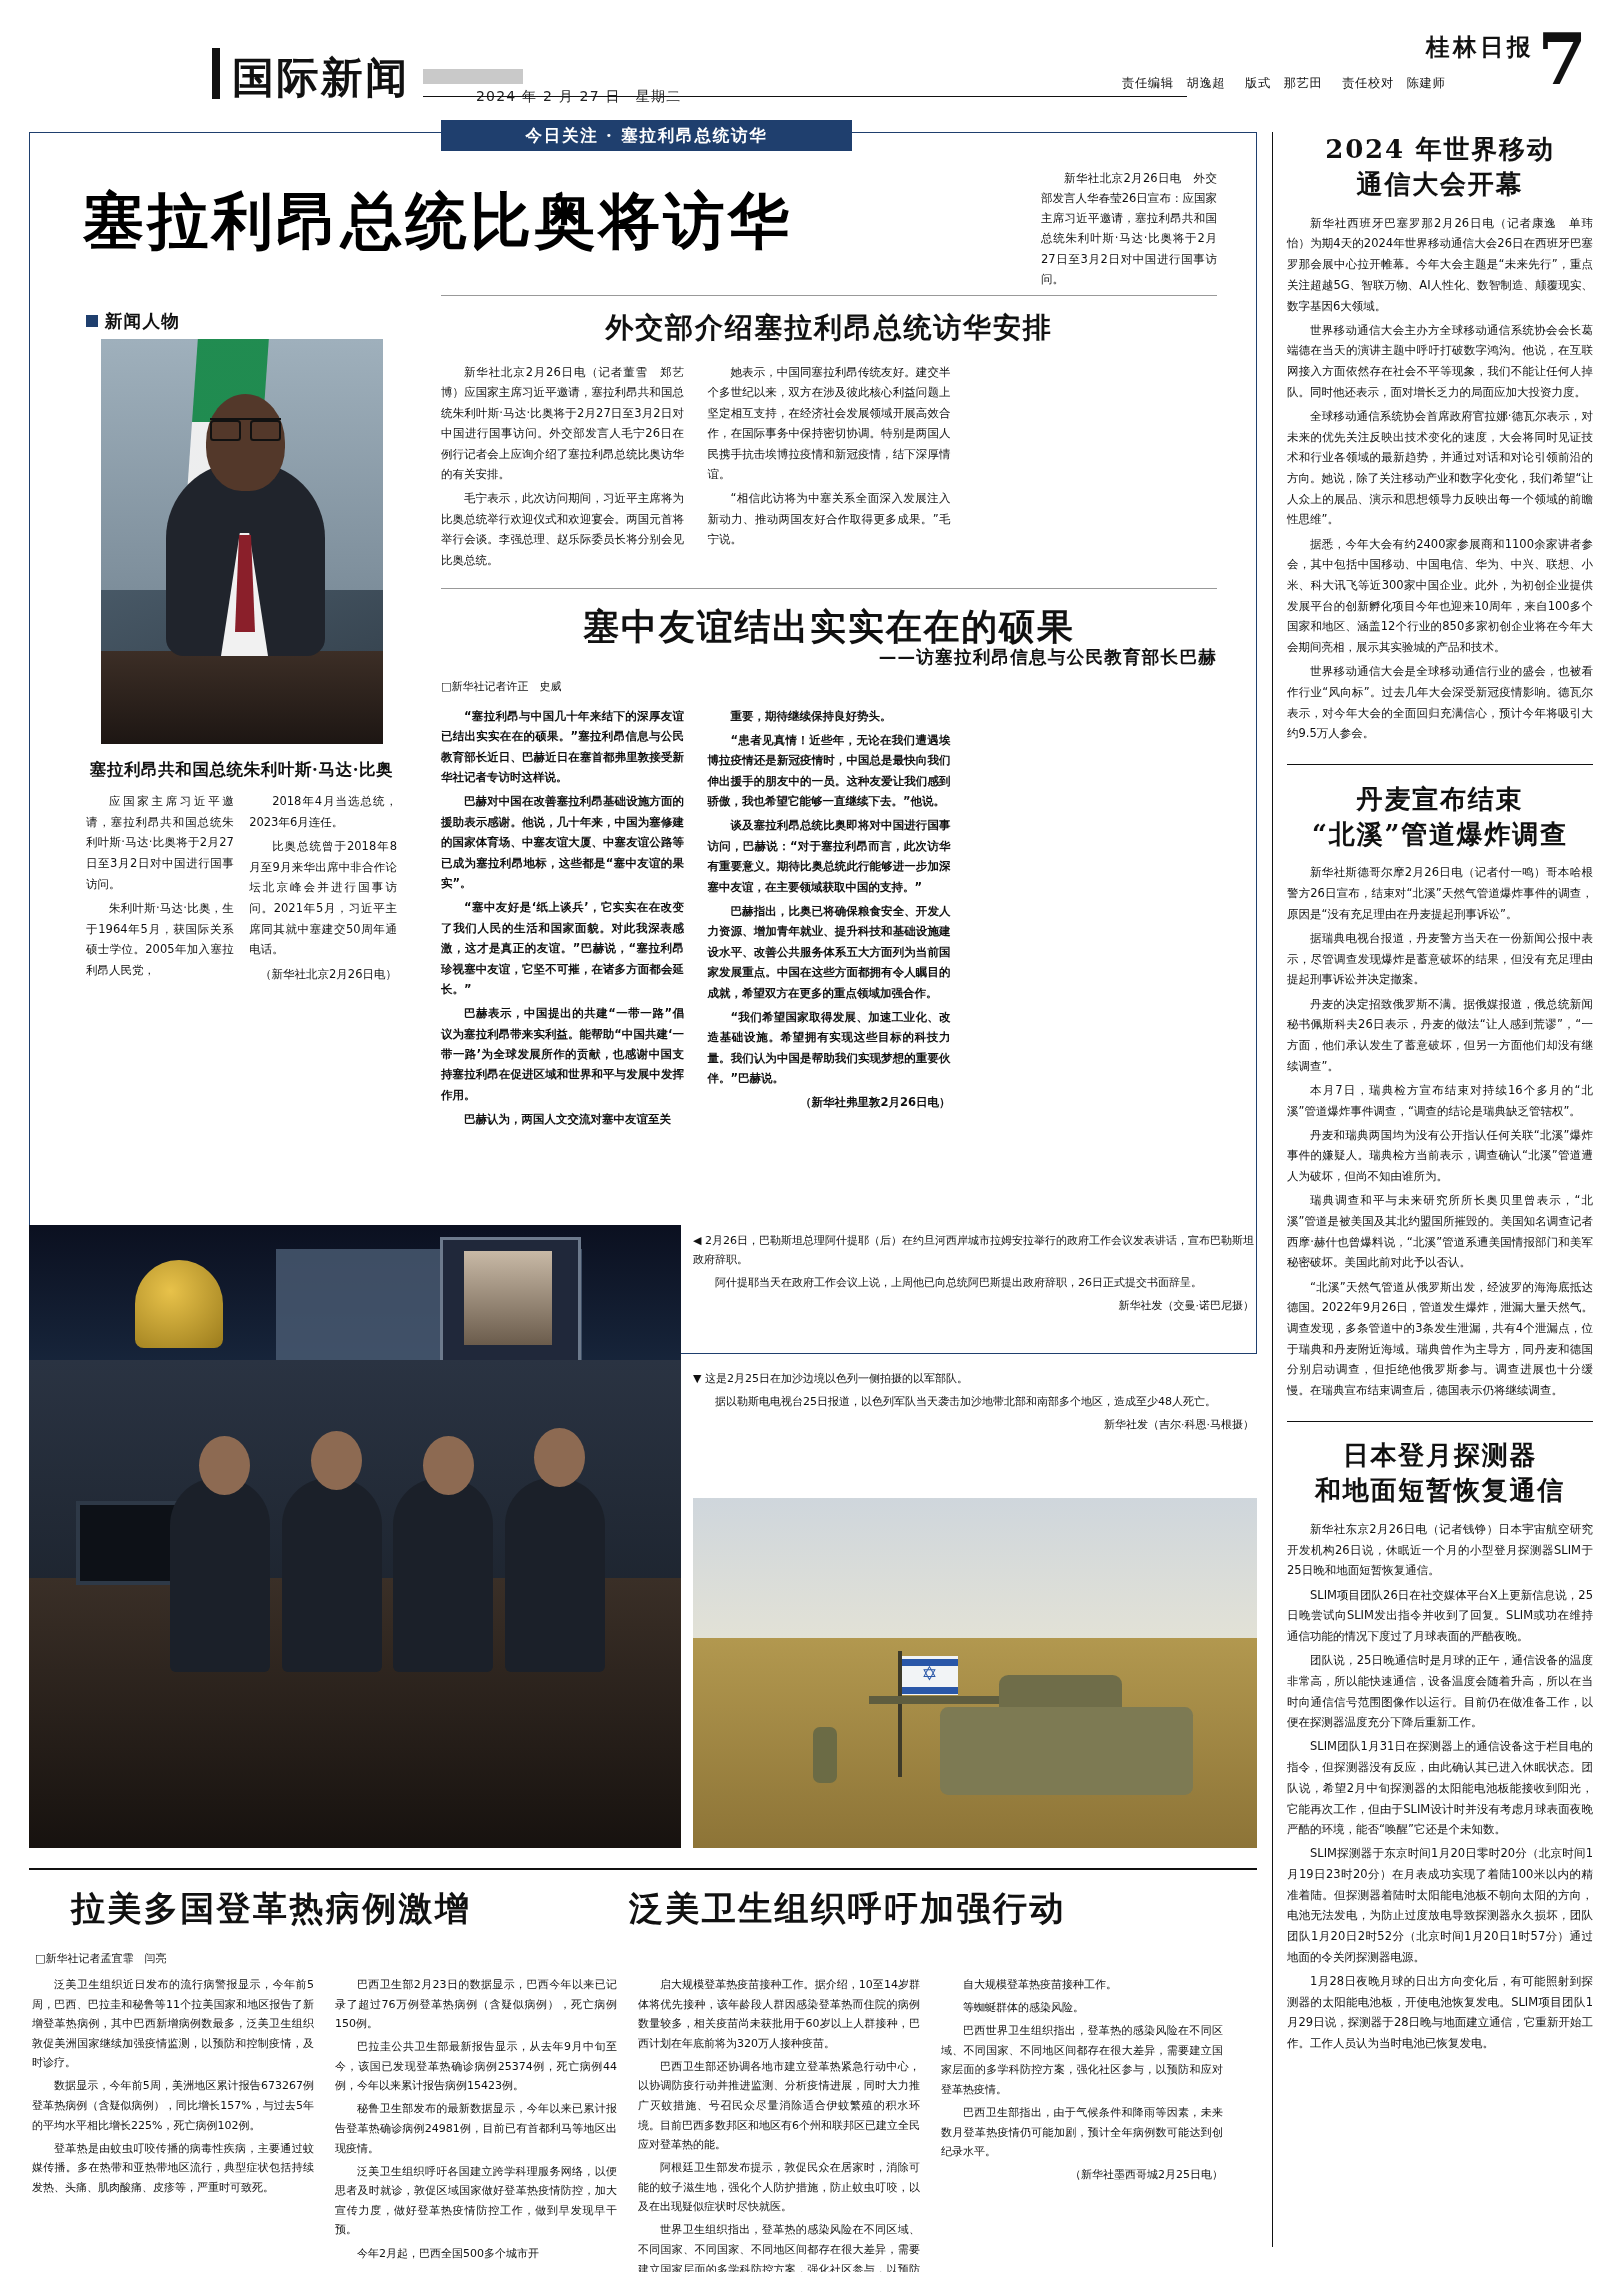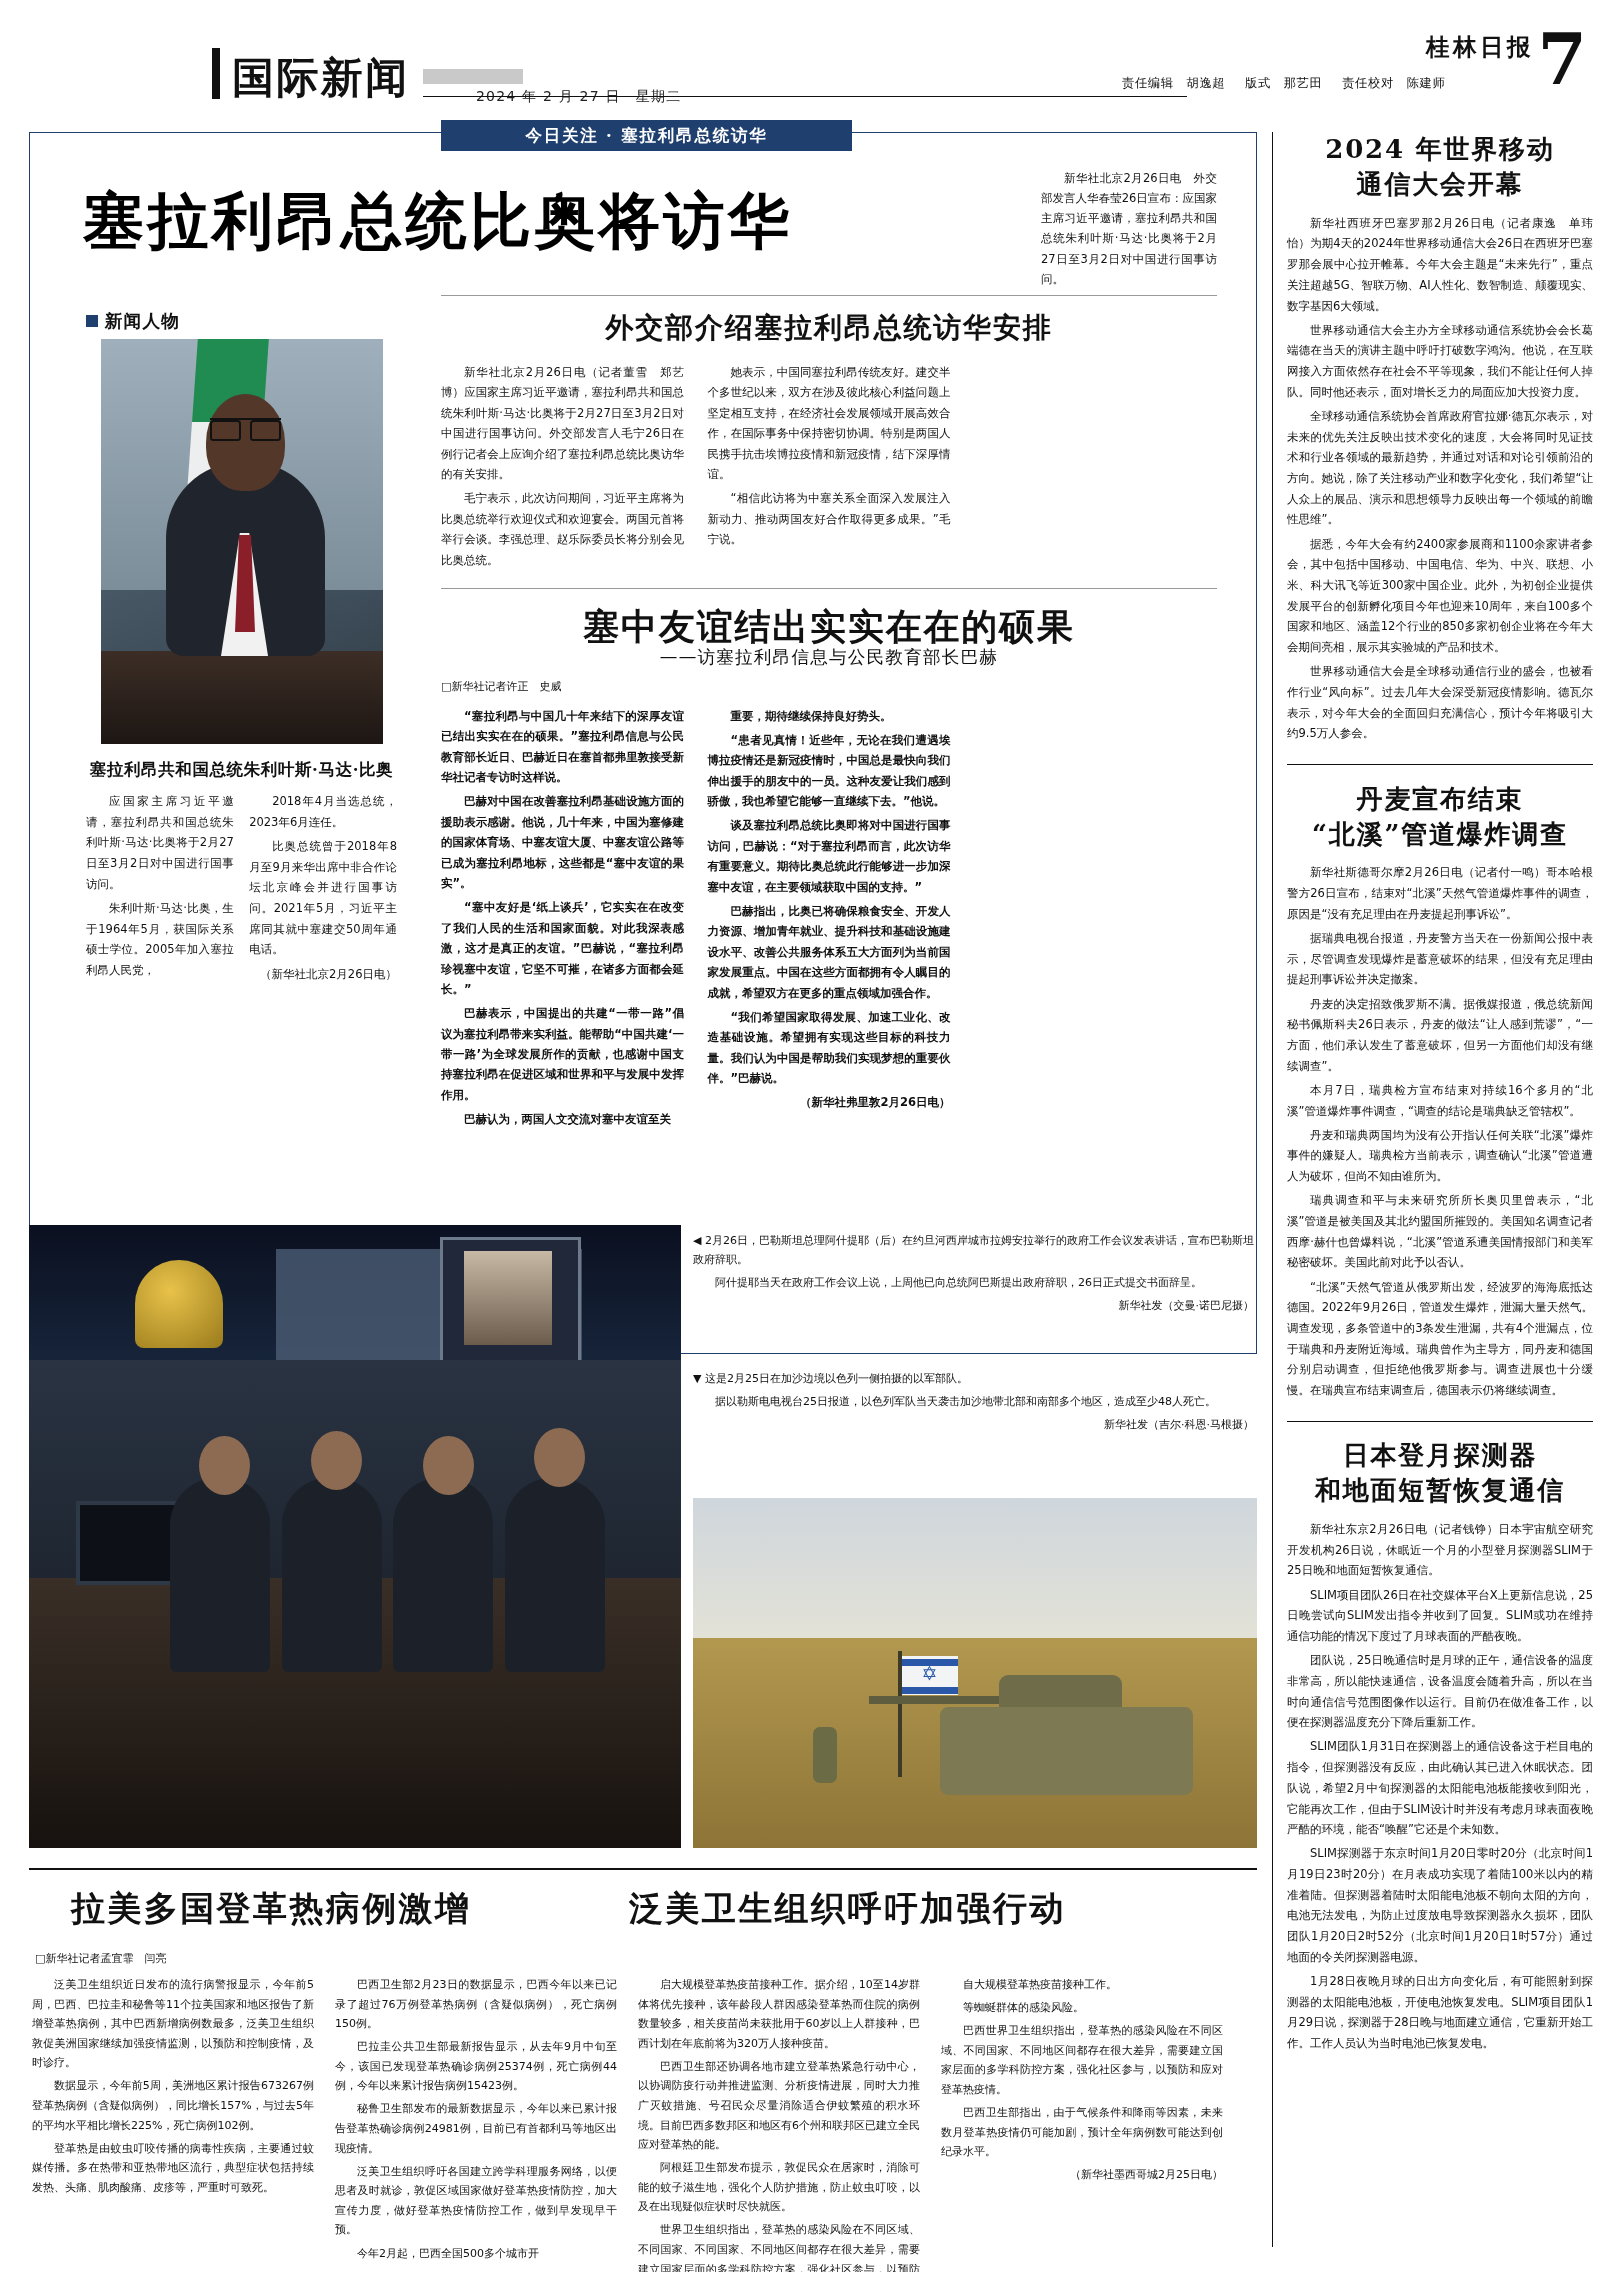--- a/index.html
+++ b/index.html
@@ -51,21 +51,21 @@
   .np-body .col{width:148px;}
   .np-body .sign{text-align:right;display:block;}
 
   
   .art2-h{position:absolute;left:411px;top:176px;width:776px;text-align:center;font-family:"DejaVu Serif","Liberation Serif",serif;font-weight:bold;font-size:28px;letter-spacing:1.8px;}
   .hr-thin{position:absolute;height:0.6px;background:#999;}
   .art2-body{position:absolute;left:411px;top:229px;width:776px;display:flex;gap:23.5px;font-size:11.5px;line-height:1.78;text-align:justify;}
   .art2-body .col{width:243px;}
 
   .art3-h{position:absolute;left:411px;top:470px;width:776px;text-align:center;font-family:Liberation Mono, monospace;font-weight:bold;font-size:36px;letter-spacing:1.8px;}
-  .art3-sub{position:absolute;left:411px;top:512px;width:776px;text-align:center;font-family:"DejaVu Serif","Liberation Serif",serif;font-weight:normal;font-size:17.6px;letter-spacing:1.2px;}
+  .art3-sub{position:absolute;left:411px;top:512px;width:776px;text-align:right;font-family:"DejaVu Serif","Liberation Serif",serif;font-weight:bold;font-size:17.6px;letter-spacing:1.2px;}
   .art3-by{position:absolute;left:411px;top:546px;width:776px;font-size:11px;}
   .art3-body{position:absolute;left:411px;top:573px;width:776px;display:flex;gap:23.5px;font-size:11.5px;line-height:1.78;text-align:justify;}
   .art3-body .col{width:243px;font-weight:bold;}
   .sign{display:block;text-align:right;}
 
   
   .photo1{position:absolute;left:29px;top:1225px;width:652px;height:623px;background:#1c2230;overflow:hidden;}
   .p1-top{position:absolute;left:0;top:0;width:100%;height:141px;background:linear-gradient(180deg,#0b1020,#17253b);}
   .p1-dome{position:absolute;left:106px;top:35px;width:88px;height:88px;background:radial-gradient(circle at 40% 35%,#e8c24a,#9a7b1c);border-radius:50% 50% 10% 10%;}
   .p1-bld{position:absolute;left:247px;top:23.5px;width:306px;height:112px;background:#4b5d74;opacity:.8;}

